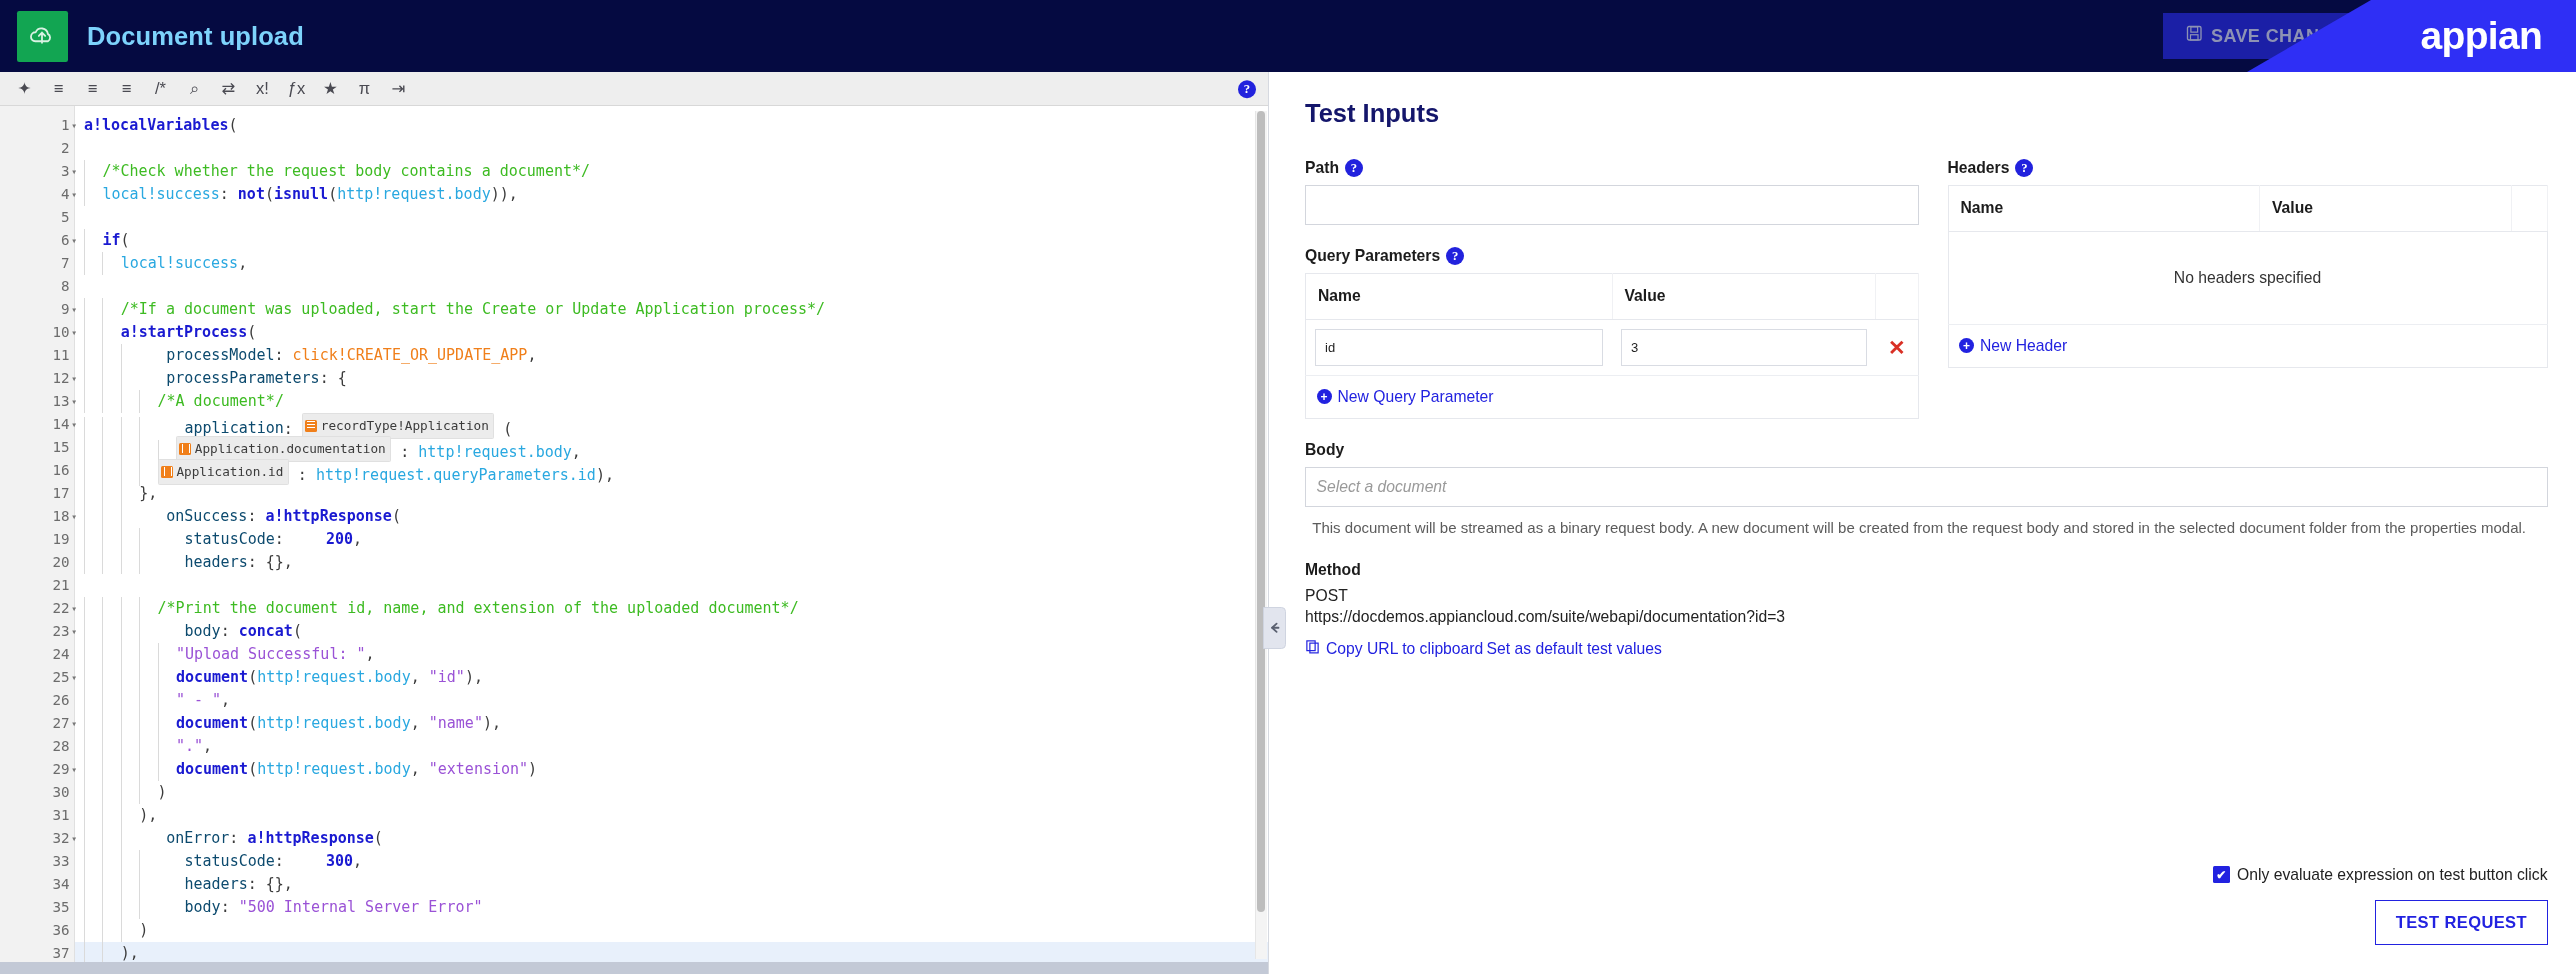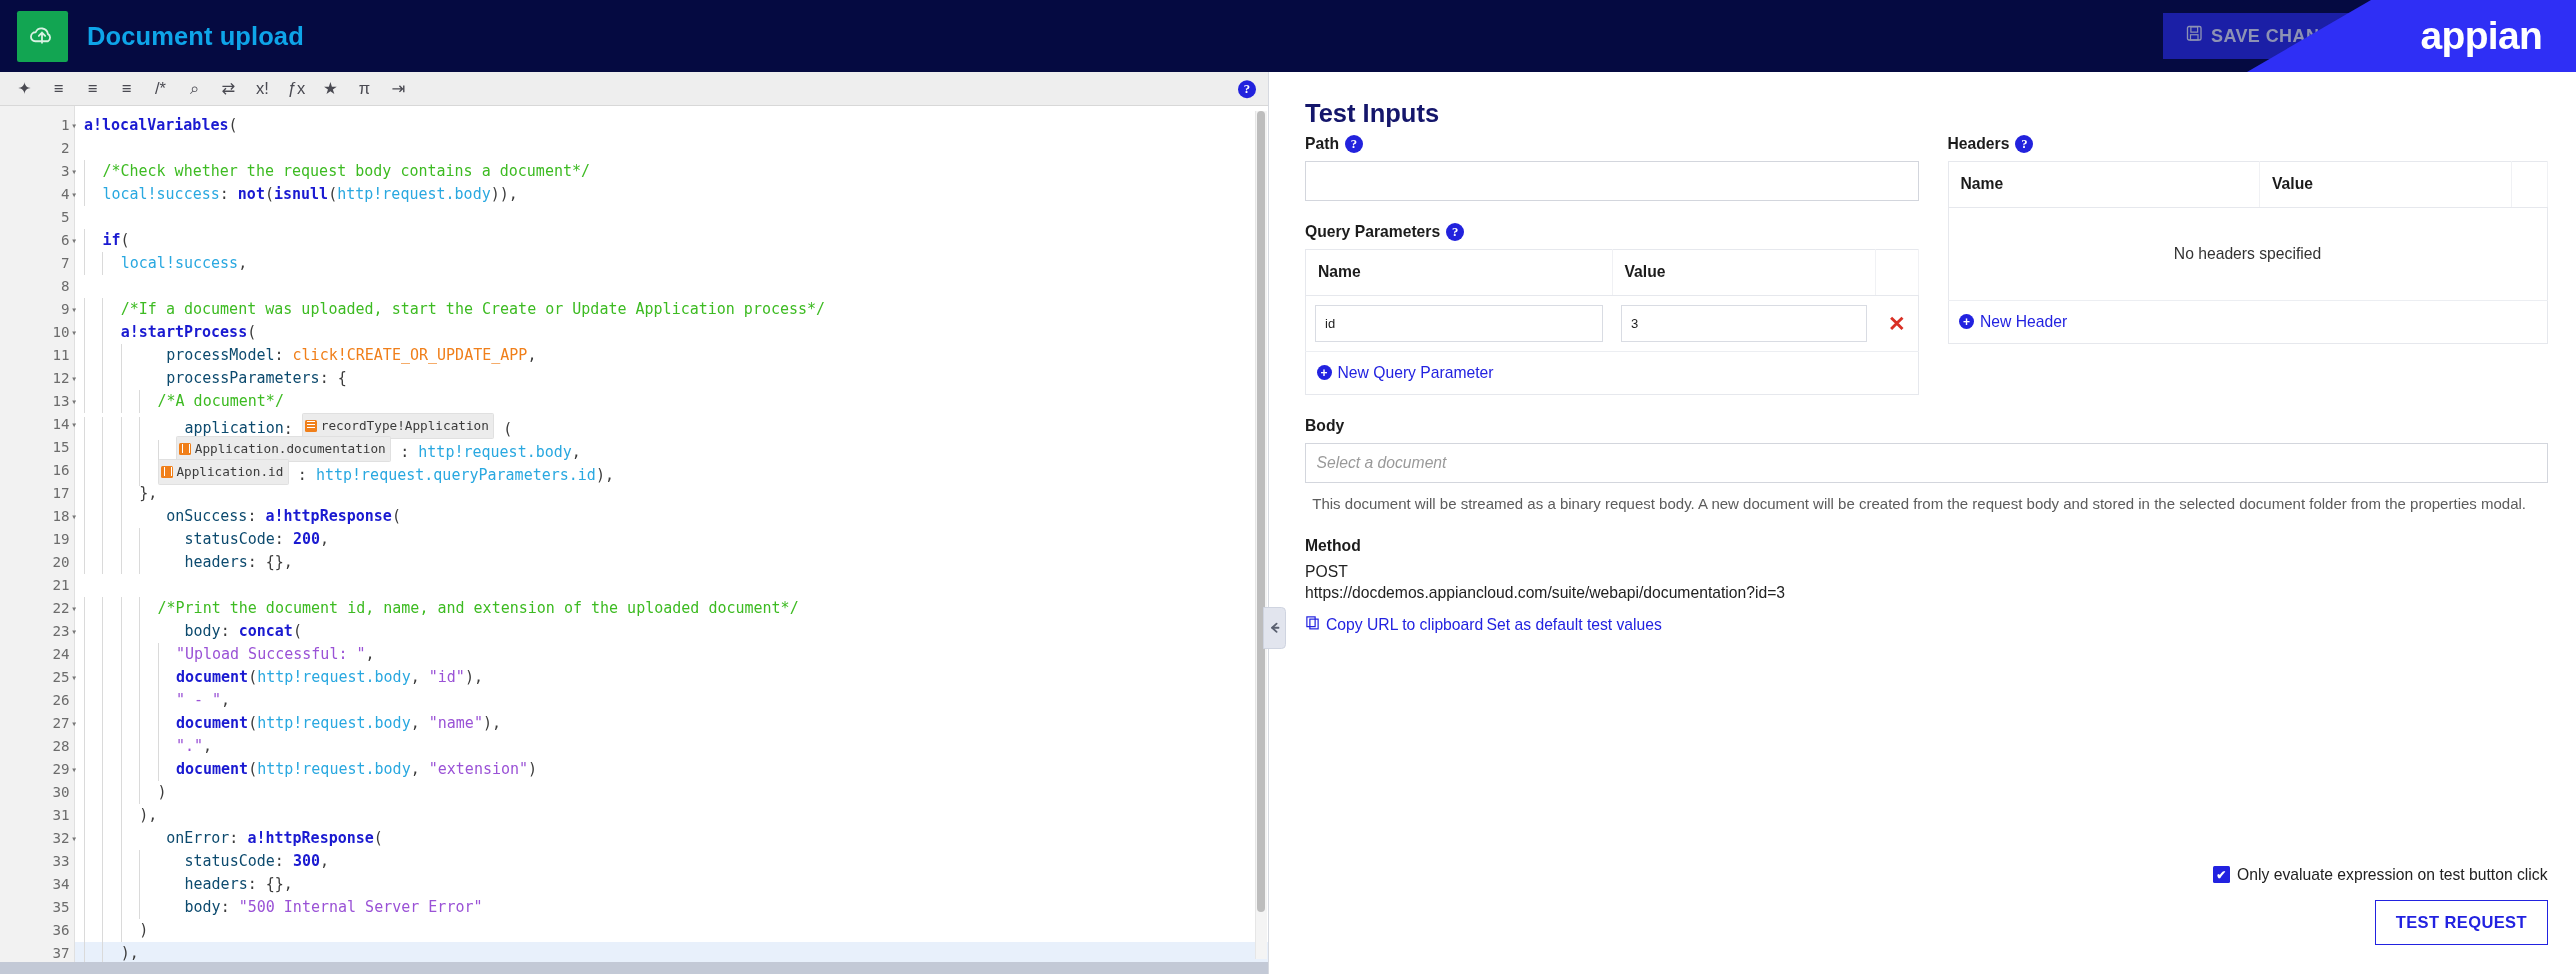--- a/index.html
+++ b/index.html
@@ -21,21 +21,21 @@
   }
   .logo-tile {
     width: 51px; height: 51px;
     margin-left: 16.5px;
     background: #12a552;
     border-radius: 2.2px;
     display: flex; align-items: center; justify-content: center;
     flex: none;
   }
   .app-title {
-    color: #0ea5e9;
+    color: #7dd3fc;
     font-size: 25.5px;
     font-weight: bold;
     margin-left: 19.5px;
     letter-spacing: 0.1px;
     white-space: nowrap;
   }
   .header-spacer { flex: 1 1 auto; }
 
   .save-btn {
     background: #1b1fa6;
@@ -192,21 +192,21 @@
     padding-left: 9px;
     color: #222;
   }
   .cline.active { background: #e8f0fb; }
   .k-param  { color: #0c4a6e; margin-left: 27px; }
   .k-fn     { color: #1a1ad1; font-weight: bold; }
   .k-afn    { color: #1a1ad1; font-weight: bold; }
   .k-var    { color: #29a8e0; }
   .k-cmt    { color: #3dbb22; }
   .k-str    { color: #9a52d6; }
-  .k-num    { color: #1a1ad1; font-weight: bold; }
+  .k-num    { color: #1a1ad1; font-weight: bold; margin-left: 33px; }
   .k-cons   { color: #f07f1a; }
   .k-punc   { color: #3b3b3b; }
   .chip {
     background: #ececec;
     border: 0.7px solid #e0e0e0;
     padding: 0.7px 4.5px 0.7px 2.2px;
     border-radius: 1.5px;
     font-size: 12.7px;
     color: #3b3b3b;
     display: inline-flex;
@@ -289,21 +289,21 @@
     flex: 1 1 auto;
     padding: 27px 28.5px 0 36px;
     position: relative;
     background: #ffffff;
     overflow: hidden;
   }
   .panel-title {
     font-size: 25.5px;
     font-weight: bold;
     color: #14166b;
-    margin-bottom: 7px;
+    margin-bottom: 31px;
   }
   .cols { display: flex; gap: 28.5px; }
   .col-left { width: 614px; flex: none; }
   .col-right { flex: 1 1 auto; }
 
   .field-label {
     font-size: 15.7px;
     font-weight: bold;
     color: #1c1c1c;
     margin-bottom: 7.5px;

